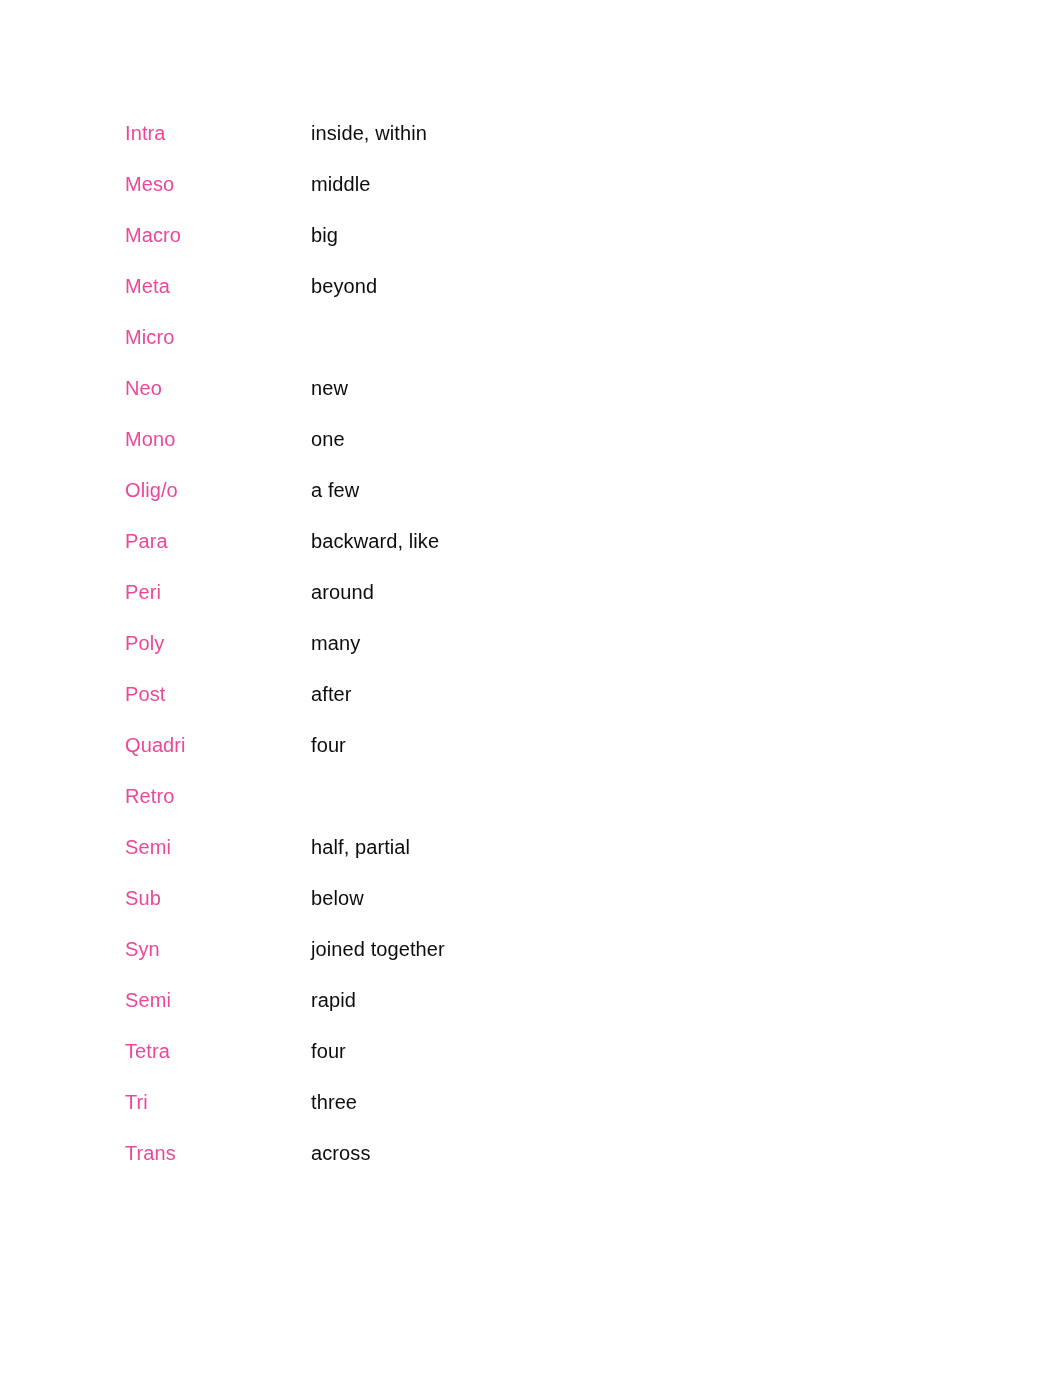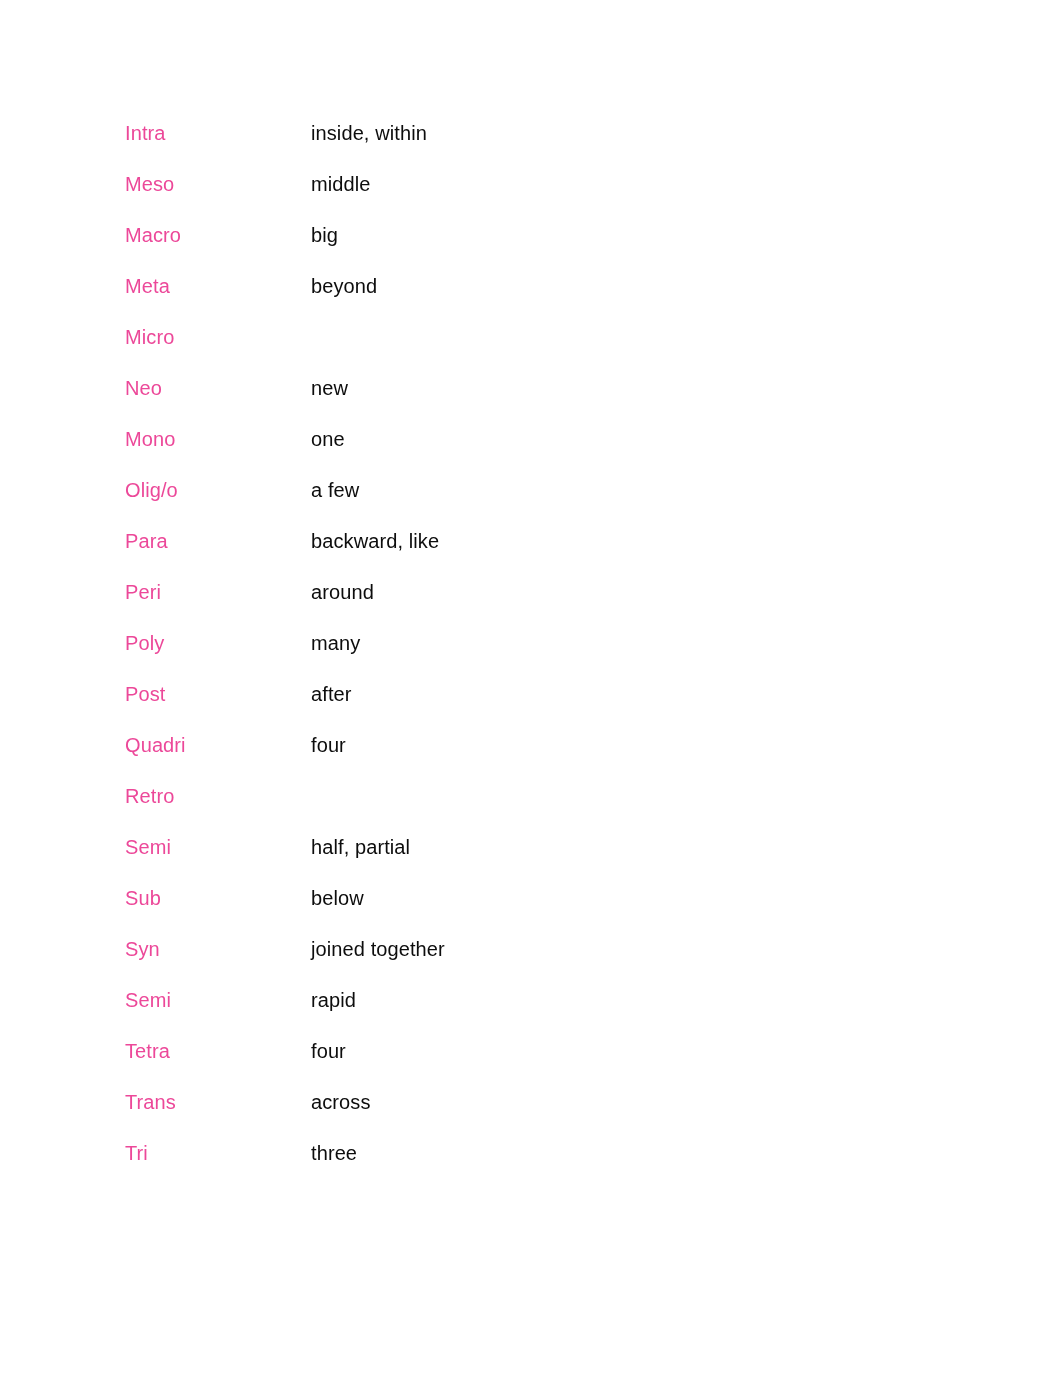--- a/index.html
+++ b/index.html
@@ -130,21 +130,21 @@
       </div>
       <div class="glossary-row">
         <div class="term">Semi</div>
         <div class="definition">rapid</div>
       </div>
       <div class="glossary-row">
         <div class="term">Tetra</div>
         <div class="definition">four</div>
       </div>
       <div class="glossary-row">
+        <div class="term">Tri</div>
+        <div class="definition">three</div>
+      </div>
+      <div class="glossary-row">
         <div class="term">Trans</div>
         <div class="definition">across</div>
-      </div>
-      <div class="glossary-row">
-        <div class="term">Tri</div>
-        <div class="definition">three</div>
       </div>
     </div>
 </div>
 
 </body></html>

